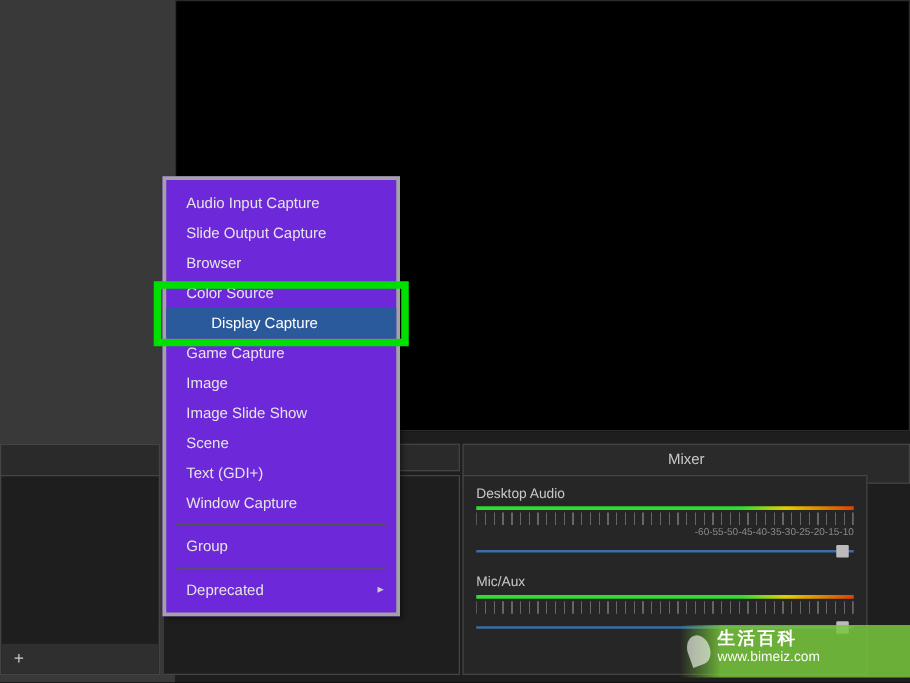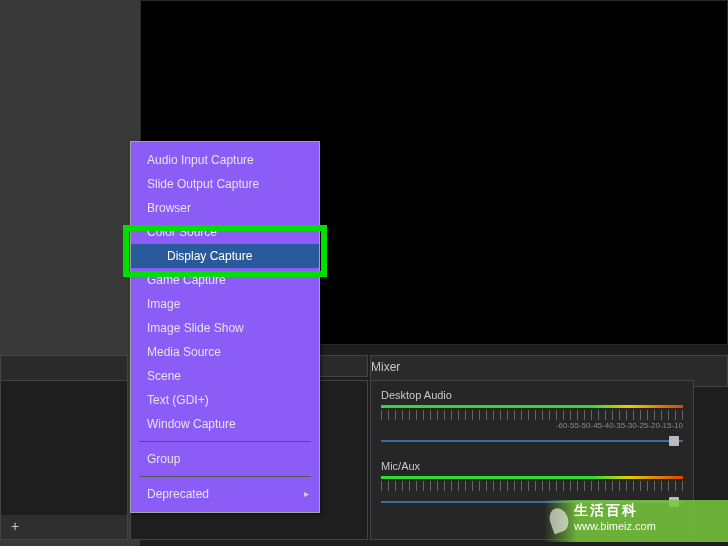--- a/index.html
+++ b/index.html
@@ -25,20 +25,21 @@
       width: 588px; height: 345px;
       background: #000;
       border: 1px solid #2a2a2a;
     }
     .panel-header {
       position: absolute;
       background: #2a2a2a;
       border: 1px solid #444;
       height: 32px;
       line-height: 22px;
+      text-align: center;
       color: #c8c8c8;
       font-size: 12px;
     }
     .panel-header.sources { left: 0; top: 355px; width: 128px; }
     .panel-header.mixer { left: 370px; top: 355px; width: 358px; }
     .panel-spacer { position: absolute; left: 130px; top: 355px; width: 238px; height: 22px; background: #2a2a2a; border: 1px solid #444; }
 
     .panel-body {
       position: absolute;
       background: #1e1e1e;
@@ -97,22 +98,22 @@
     }
     .slider-knob {
       position: absolute; top: 0; width: 10px; height: 10px; background: #bbb; border-radius: 1px; right: 4px;
     }
 
     
     .ctx-menu {
       position: absolute;
       left: 130px; top: 141px;
       width: 190px;
-      background: #8b5cf6;
-      border: 1px solid #a3a3a3;
+      background: #6d28d9;
+      border: 3px solid #a3a3a3;
       box-shadow: 2px 2px 4px rgba(0,0,0,.4);
       padding: 6px 0;
     }
     .ctx-item {
       padding: 4px 16px;
       color: #e4e4e4;
       font-size: 12px;
       line-height: 16px;
       cursor: pointer;
       white-space: nowrap;
@@ -220,21 +221,20 @@
 
 <div class="ctx-menu">
   <div class="ctx-item">Audio Input Capture</div>
   <div class="ctx-item">Slide Output Capture</div>
   <div class="ctx-item">Browser</div>
   <div class="ctx-item">Color Source</div>
   <div class="ctx-item hover">Display Capture</div>
   <div class="ctx-item">Game Capture</div>
   <div class="ctx-item">Image</div>
   <div class="ctx-item">Image Slide Show</div>
-  <div class="ctx-item">Media Source</div>
   <div class="ctx-item">Scene</div>
   <div class="ctx-item">Text (GDI+)</div>
   <div class="ctx-item">Window Capture</div>
   <div class="ctx-sep"></div>
   <div class="ctx-item">Group</div>
   <div class="ctx-sep"></div>
   <div class="ctx-item sub">Deprecated</div>
 </div>
 
 <div class="highlight-box"></div>

